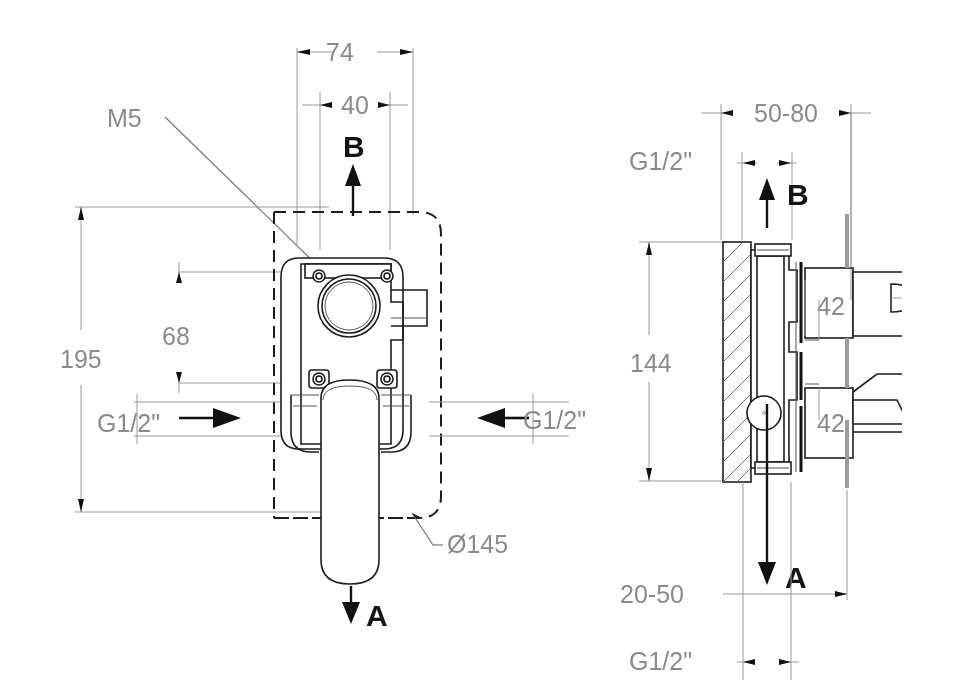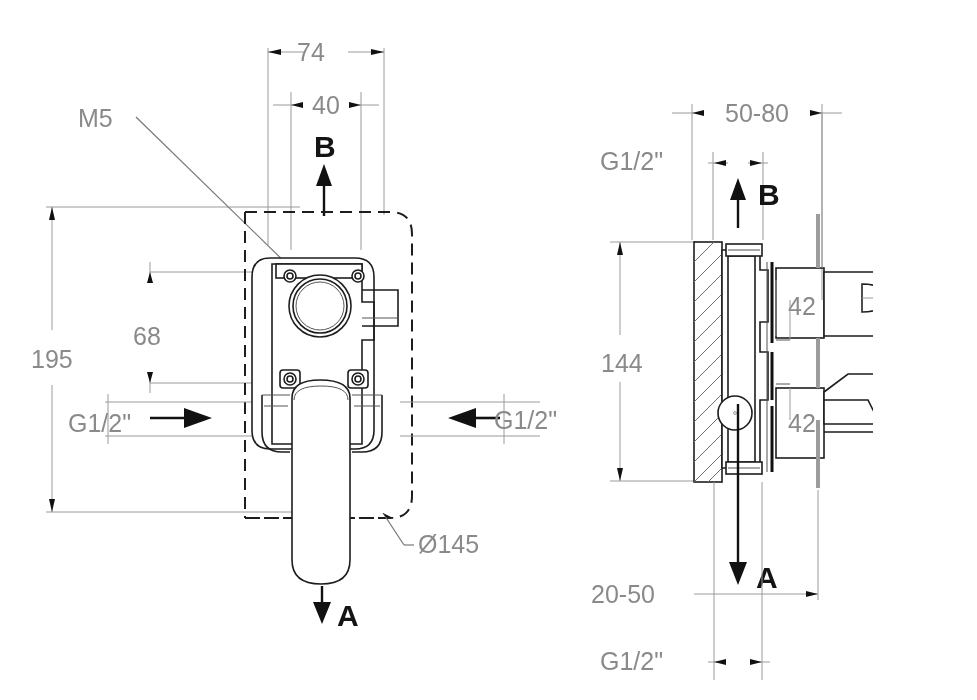--- a/index.html
+++ b/index.html
@@ -9,20 +9,21 @@
   }
   body {
     font-family: "Liberation Sans", sans-serif;
   }
   #drawing-root {
     position: relative;
     width: 873px;
     height: 700px;
     background: #ffffff;
     overflow: hidden;
+    padding-left: 29px;
   }
   svg#tech-svg {
     display: block;
     width: 977px;
     height: 700px;
   }
   .dimtext {
     font-family: "Liberation Sans", sans-serif;
     font-size: 25px;
     fill: #8a8a8a;

